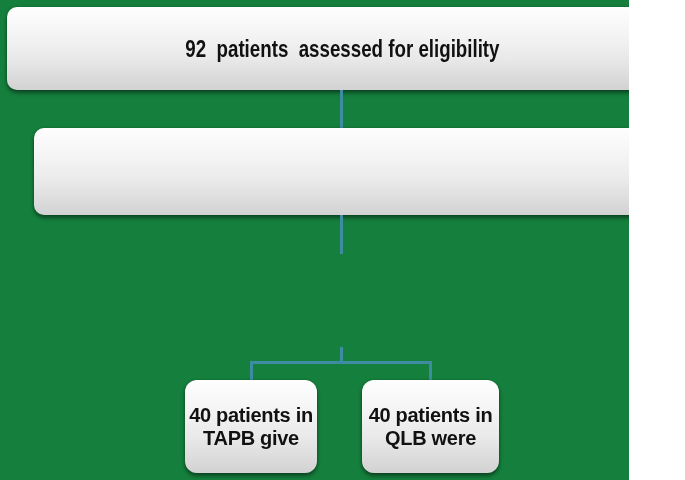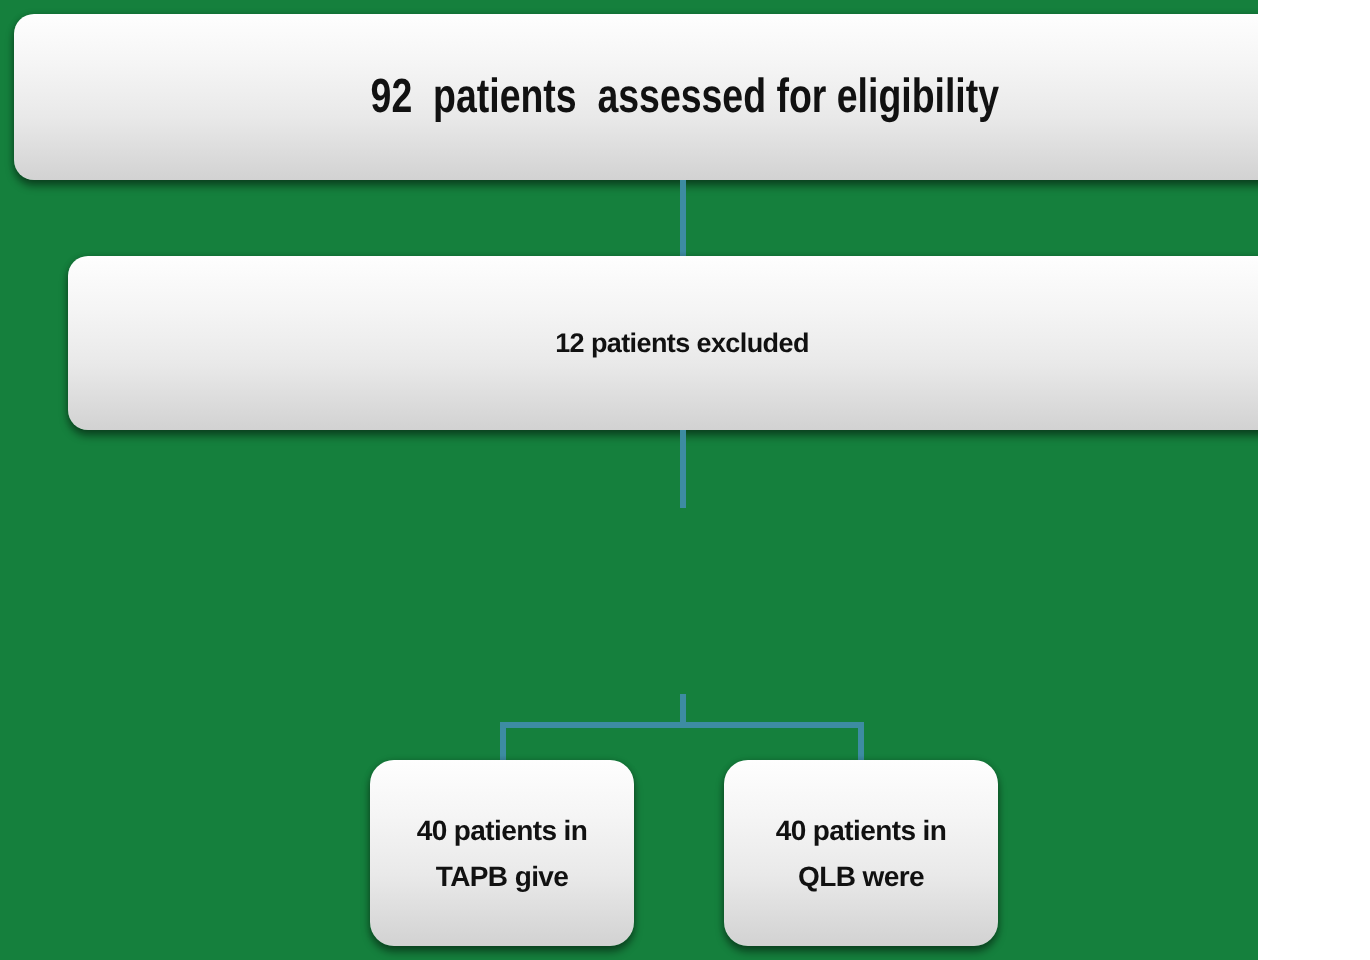--- a/index.html
+++ b/index.html
@@ -43,21 +43,21 @@
     transform-origin: 50% 50%;
     white-space: pre;
     letter-spacing: 0;
   }
   .box-excluded   { left: 34px;  top: 128px; width: 614px; height: 87px; padding: 0 8px; }
   .box-randomised { left: 95px;  top: 253px; width: 492px; height: 94px;
                     justify-content: flex-start; padding-top: 8px; }
   .box-randomised .line { font-size: 14px; }
   .box-tapb { left: 185px; top: 380px; width: 132px; height: 93px; border-radius: 12px; }
   .box-qlb  { left: 362px; top: 380px; width: 137px; height: 93px; border-radius: 12px; }
-  .box-tapb .line, .box-qlb .line { font-size: 14px; line-height: 23px; }
+  .box-tapb .line, .box-qlb .line { font-size: 20px; line-height: 23px; }
   .conn {
     position: absolute;
     background: #3d8ca2;
   }
   .conn-v1 { left: 340px; top: 90px;  width: 3px;   height: 39px; }
   .conn-v2 { left: 340px; top: 215px; width: 3px;   height: 39px; }
   .conn-v3 { left: 340px; top: 347px; width: 3px;   height: 15px; }
   .conn-h  { left: 250px; top: 361px; width: 182px; height: 3px;  }
   .conn-sl { left: 250px; top: 361px; width: 3px;   height: 20px; }
   .conn-sr { left: 429px; top: 361px; width: 3px;   height: 20px; }
@@ -67,21 +67,20 @@
 
 <div class="canvas">
 
   <div class="box box-eligibility">
     <div class="line">92  patients  assessed for eligibility</div>
   </div>
 
   <div class="conn conn-v1" style="background: rgb(61, 140, 162);"></div>
 
   <div class="box box-excluded">
-    <div class="line">12 patients excluded</div>
   </div>
 
   <div class="conn conn-v2" style="background: rgb(61, 140, 162);"></div>
 
 
   <div class="conn conn-v3" style="background: rgb(61, 140, 162);"></div>
   <div class="conn conn-h" style="background: rgb(61, 140, 162);"></div>
   <div class="conn conn-sl" style="background: rgb(61, 140, 162);"></div>
   <div class="conn conn-sr" style="background: rgb(61, 140, 162);"></div>
 

